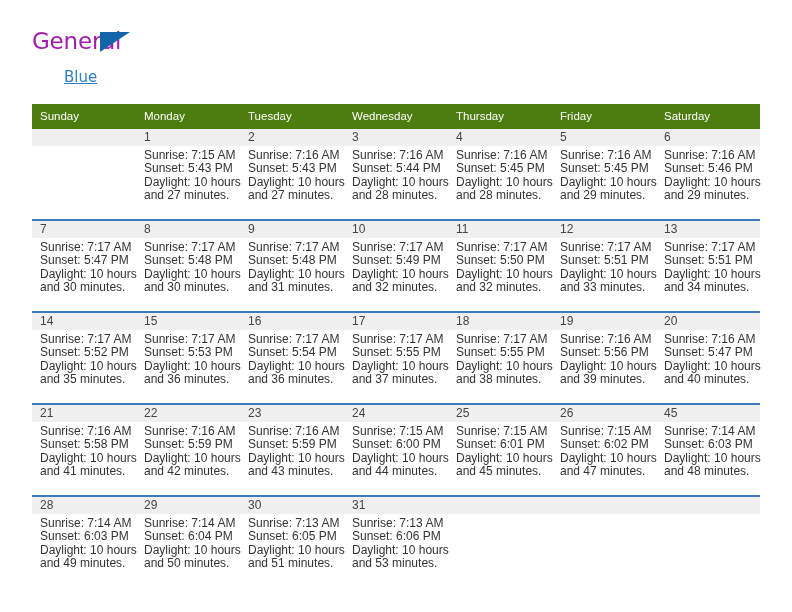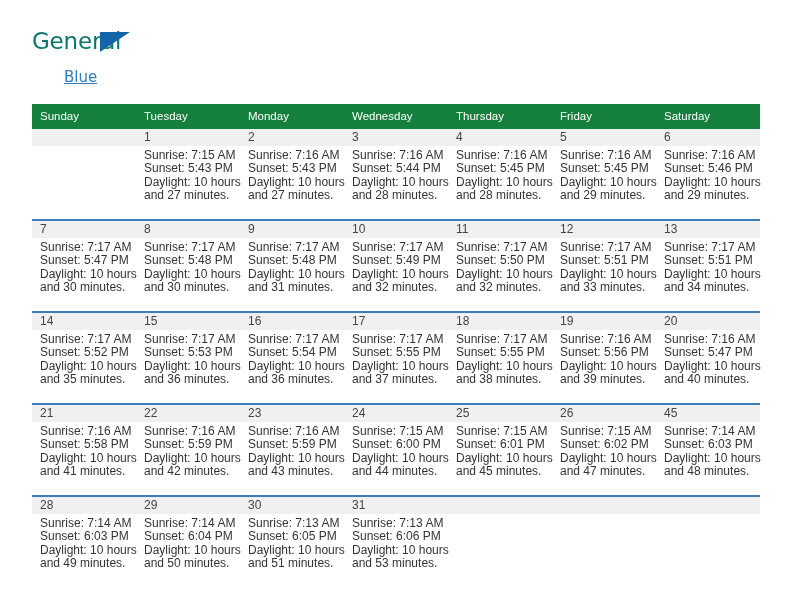--- a/index.html
+++ b/index.html
@@ -35,21 +35,21 @@
     top: 4px;
     width: 180px;
     height: 56px;
   }
   .logo-general {
     position: absolute;
     left: 0;
     top: 0;
     font-size: 23px;
     letter-spacing: -0.2px;
-    color: #0f766e;
+    color: #a21caf;
     font-family: "DejaVu Sans", sans-serif;
     line-height: 1;
   }
   .logo-tri {
     position: absolute;
     left: 68px;
     top: 2px;
     width: 0;
     height: 0;
     border-left: 30px solid #1464aa;
@@ -87,21 +87,21 @@
 
   
   .calendar {
     position: absolute;
     left: 32px;
     top: 104px;
     width: 728px;
   }
   .weekday-row {
     display: flex;
-    background: #15803d;
+    background: #4d7c0f;
   }
   .weekday {
     flex: 1 1 0;
     box-sizing: border-box;
     padding: 4px 0 5px 8px;
     font-size: 11.5px;
     color: #ffffff;
     line-height: 1.4;
   }
 
@@ -150,22 +150,22 @@
       <span class="logo-blue">Blue</span>
     </div>
 
 
   </div>
 
   <div class="calendar">
 
     <div class="weekday-row">
       <div class="weekday">Sunday</div>
+      <div class="weekday">Monday</div>
       <div class="weekday">Tuesday</div>
-      <div class="weekday">Monday</div>
       <div class="weekday">Wednesday</div>
       <div class="weekday">Thursday</div>
       <div class="weekday">Friday</div>
       <div class="weekday">Saturday</div>
     </div>
 
     <div id="weeks-host">
         <div class="week first">
           <div class="daycell empty">
             <div class="daynum-band"></div>

